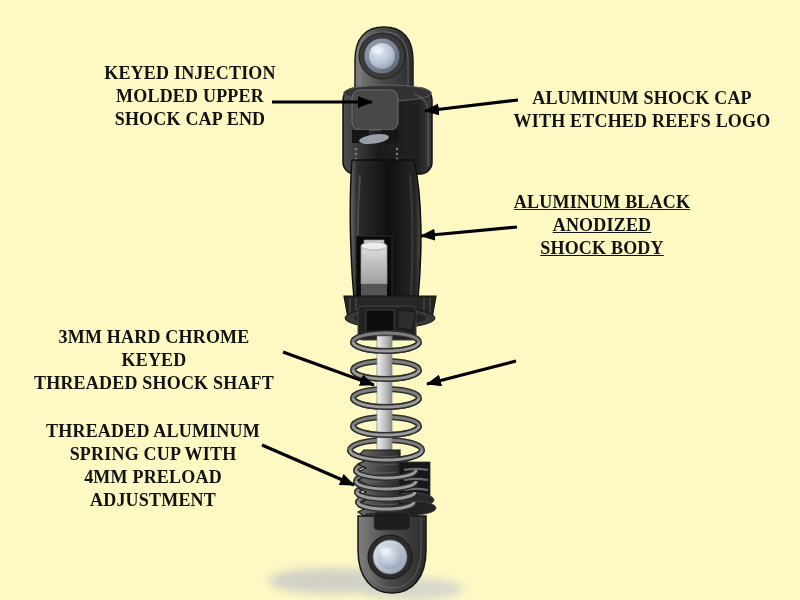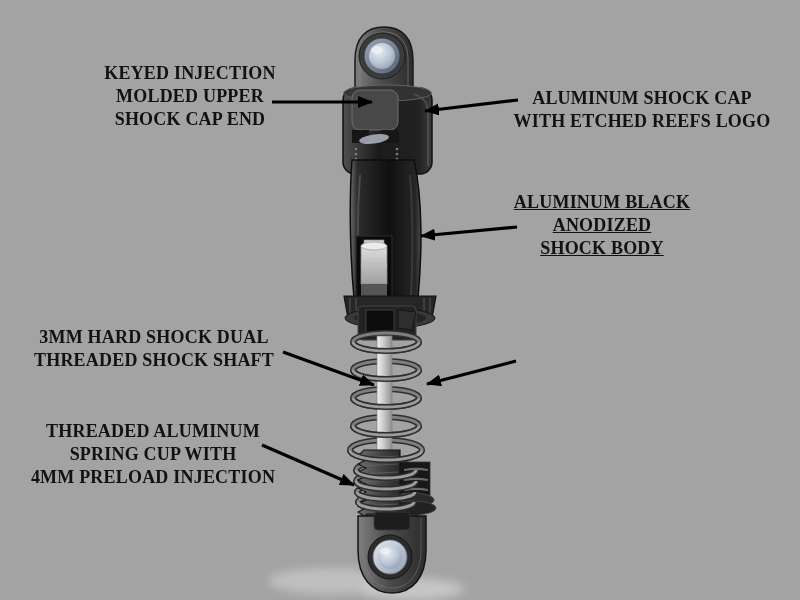--- a/index.html
+++ b/index.html
@@ -1,17 +1,17 @@
 <!DOCTYPE html>
 <html><head>
 <meta charset="utf-8">
 <style>
   html,body{margin:0;padding:0;background:#fff;}
   #canvas{
-    position:relative;width:800px;height:600px;background:#a3a3a3;
+    position:relative;width:800px;height:600px;background:#fef9c3;
     font-family:"Liberation Serif", serif;overflow:hidden;
   }
   .callout{
     position:absolute;color:#121212;font-weight:700;font-size:18px;
     line-height:23px;text-align:center;white-space:pre-line;
     letter-spacing:.2px;
   }
   .c1{left:88px;top:62px;width:204px;}
   .c2{left:509px;top:87px;width:266px;}
   .c3{left:492px;top:191px;width:220px;text-decoration:underline;}
@@ -220,18 +220,18 @@
   </svg>
 
   <div class="callout c1">KEYED INJECTION
 MOLDED UPPER
 SHOCK CAP END</div>
   <div class="callout c2">ALUMINUM SHOCK CAP
 WITH ETCHED REEFS LOGO</div>
   <div class="callout c3">ALUMINUM BLACK
 ANODIZED
 SHOCK BODY</div>
-  <div class="callout c4">3MM HARD SHOCK DUAL
+  <div class="callout c4">3MM HARD CHROME KEYED
 THREADED SHOCK SHAFT</div>
   <div class="callout c6">THREADED ALUMINUM
 SPRING CUP WITH
-4MM PRELOAD INJECTION</div>
+4MM PRELOAD ADJUSTMENT</div>
 </div>
 
 </body></html>

